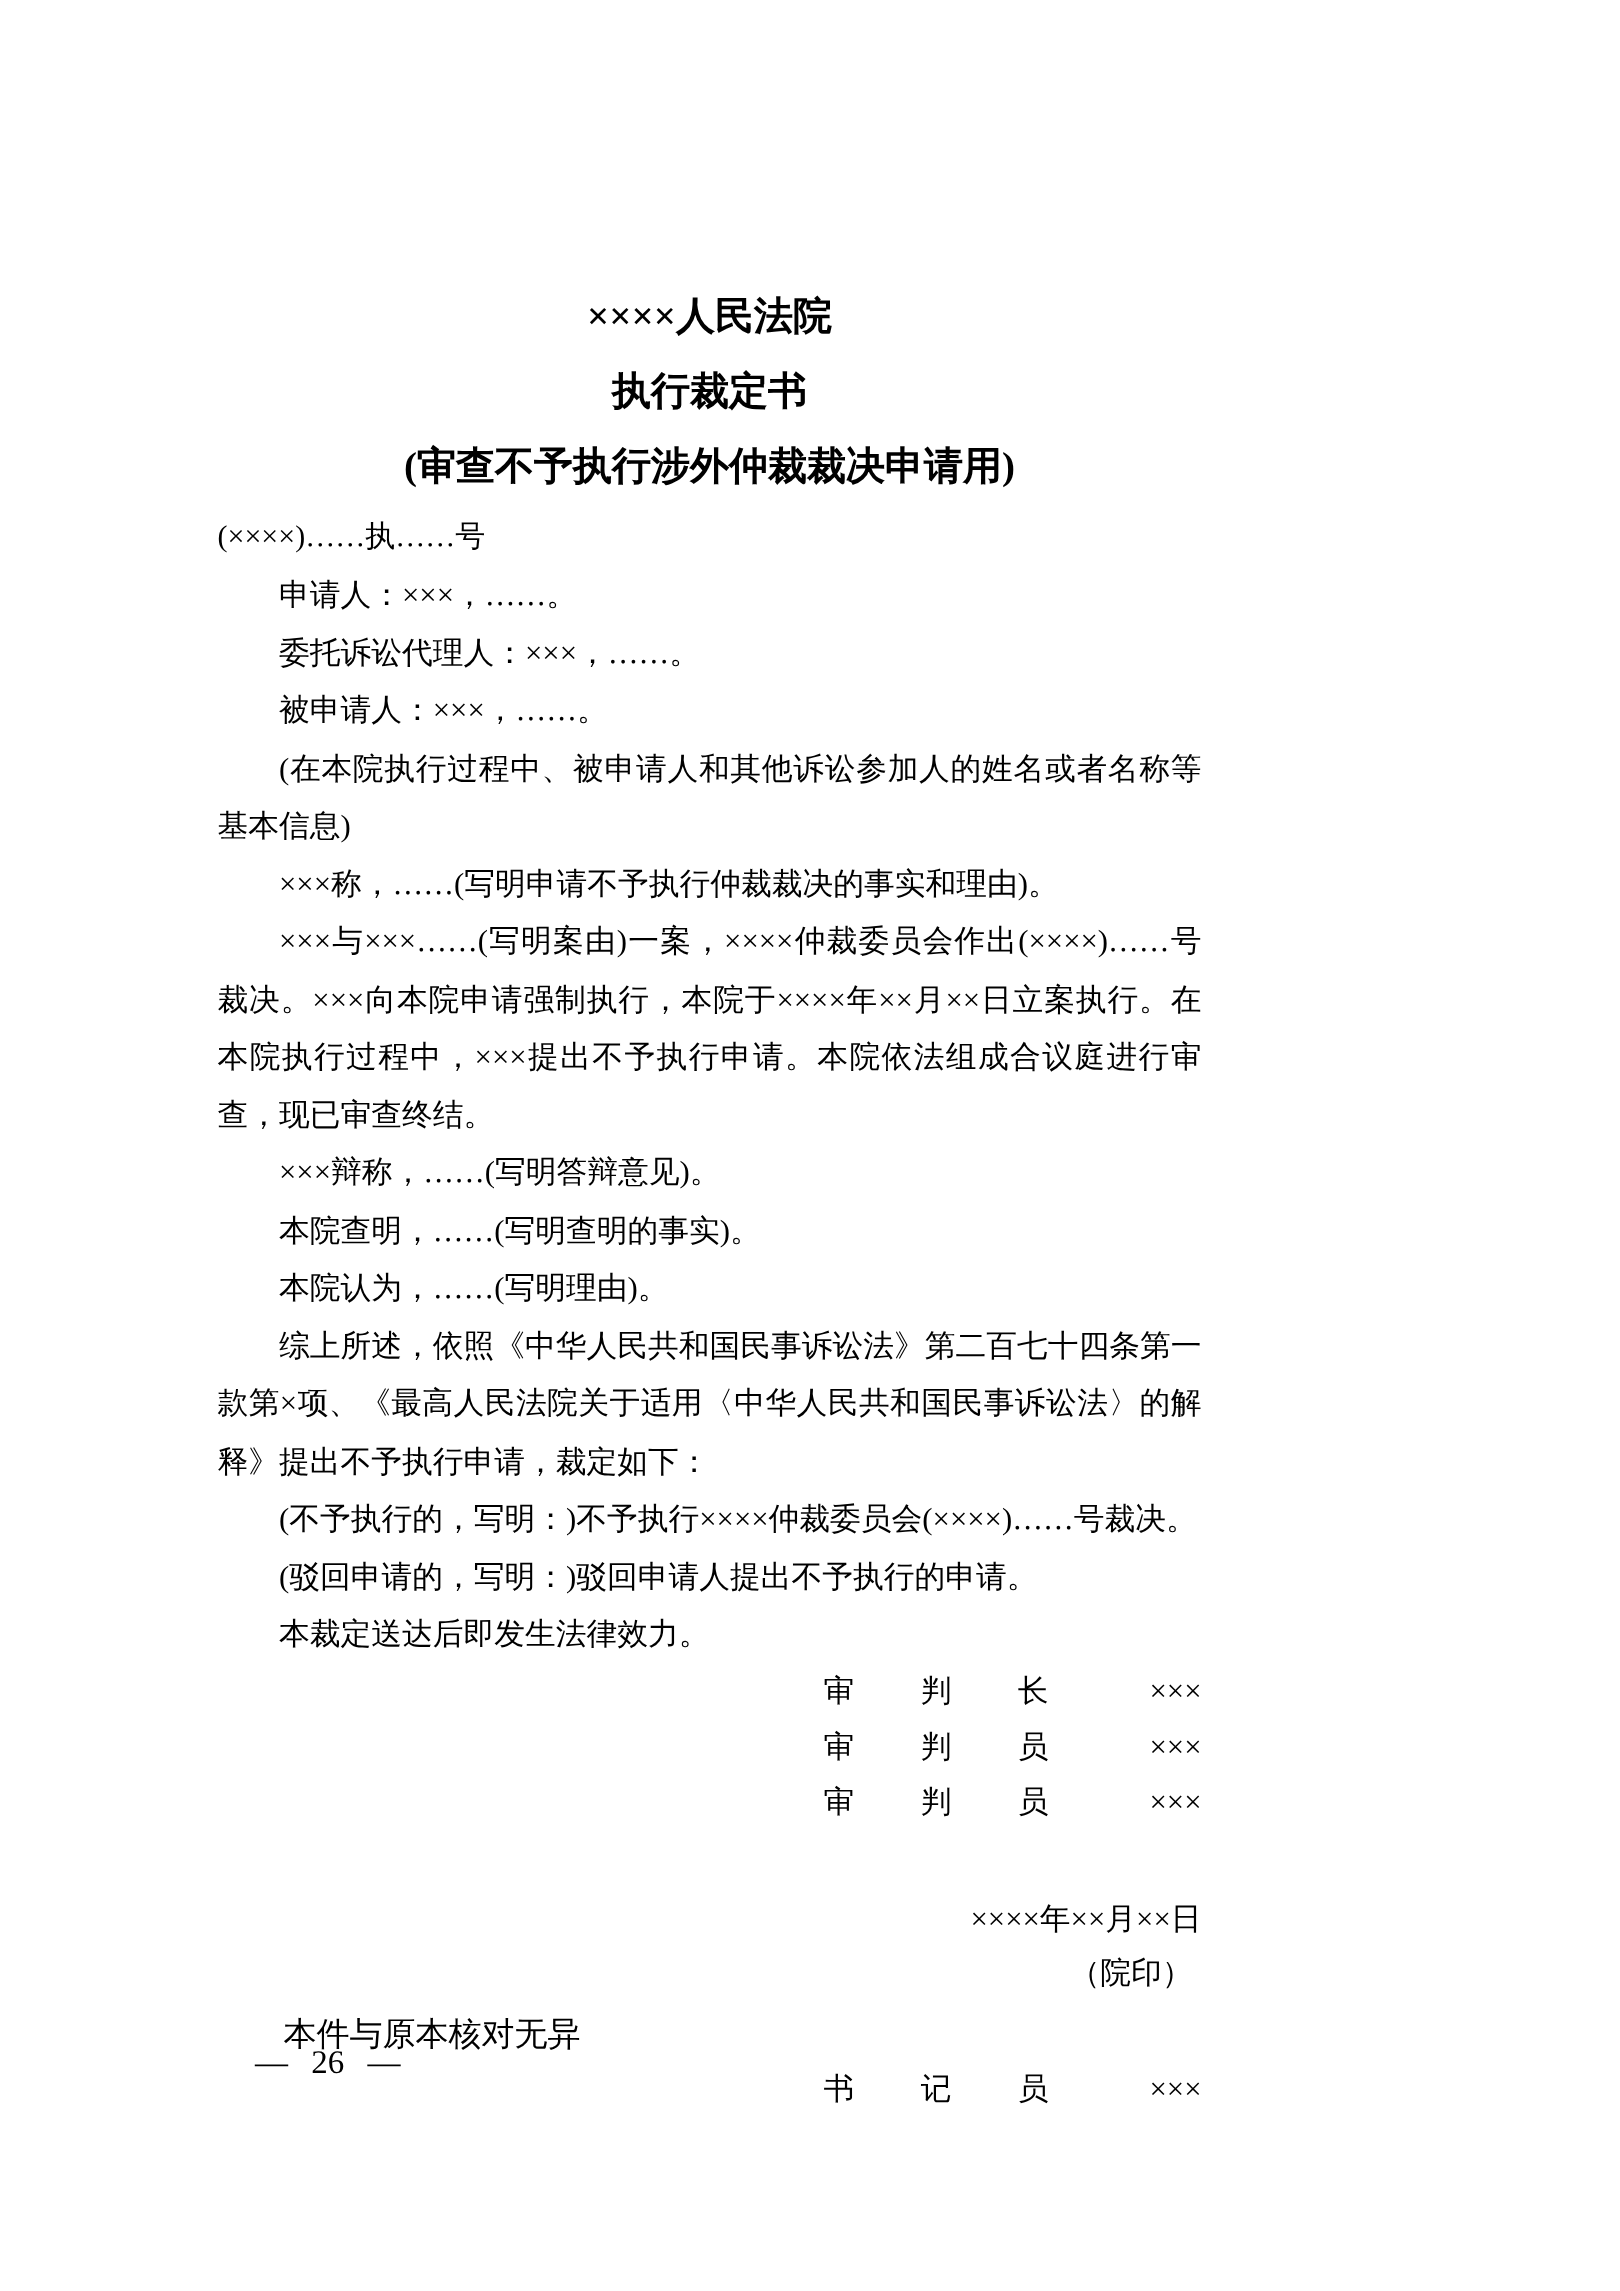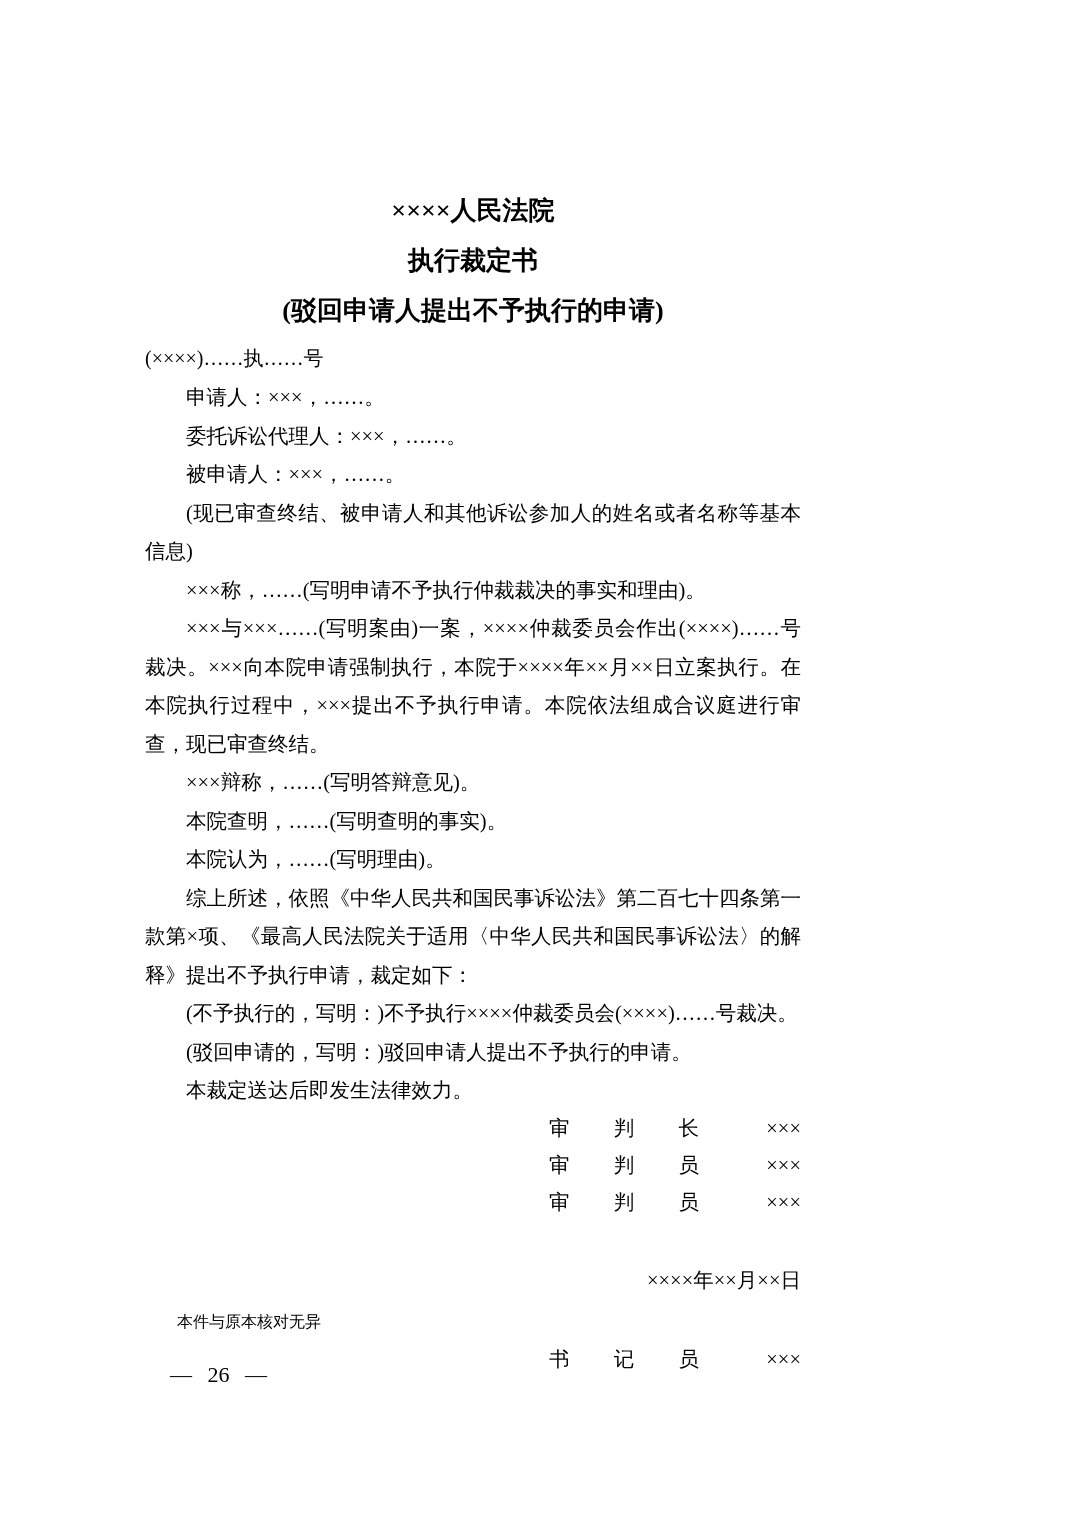--- a/index.html
+++ b/index.html
@@ -60,21 +60,21 @@
     line-height: 38px;
     margin-top: 40px;
   }
   .seal-line {
     text-align: right;
     font-size: 20.5px;
     line-height: 34px;
     padding-right: 6px;
   }
   .verify-line {
-    font-size: 16px;
+    font-size: 22px;
     line-height: 38px;
     text-indent: 2em;
     margin-top: 4px;
   }
   .clerk-wrap {
     margin-top: 0;
   }
   .page-number {
     position: absolute;
     left: 170px;
@@ -84,29 +84,29 @@
     text-align: center;
   }
 </style>
 </head>
 <body>
 
 <div class="page">
 
   <div class="title">××××人民法院</div>
   <div class="title">执行裁定书</div>
-  <div class="title">(驳回申请人提出不予执行的申请)</div>
+  <div class="title">(审查不予执行涉外仲裁裁决申请用)</div>
 
   <div class="case-number">(××××)……执……号</div>
 
   <div class="body-text" id="paragraphs">
       <p>申请人：×××，……。</p>
       <p>委托诉讼代理人：×××，……。</p>
       <p>被申请人：×××，……。</p>
-      <p>(现已审查终结、被申请人和其他诉讼参加人的姓名或者名称等基本信息)</p>
+      <p>(在本院执行过程中、被申请人和其他诉讼参加人的姓名或者名称等基本信息)</p>
       <p>×××称，……(写明申请不予执行仲裁裁决的事实和理由)。</p>
       <p>×××与×××……(写明案由)一案，××××仲裁委员会作出(××××)……号裁决。×××向本院申请强制执行，本院于××××年××月××日立案执行。在本院执行过程中，×××提出不予执行申请。本院依法组成合议庭进行审查，现已审查终结。</p>
       <p>×××辩称，……(写明答辩意见)。</p>
       <p>本院查明，……(写明查明的事实)。</p>
       <p>本院认为，……(写明理由)。</p>
       <p>综上所述，依照《中华人民共和国民事诉讼法》第二百七十四条第一款第×项、《最高人民法院关于适用〈中华人民共和国民事诉讼法〉的解释》提出不予执行申请，裁定如下：</p>
       <p>(不予执行的，写明：)不予执行××××仲裁委员会(××××)……号裁决。</p>
       <p>(驳回申请的，写明：)驳回申请人提出不予执行的申请。</p>
       <p>本裁定送达后即发生法律效力。</p>
     </div>
@@ -132,20 +132,21 @@
         <span class="sig-role">
           <span>审</span>
           <span>判</span>
           <span>员</span>
         </span>
         <span class="sig-name">×××</span>
       </div>
     </div>
 
   <div class="date-line">××××年××月××日</div>
+  <div class="seal-line">（院印）</div>
 
   <div class="verify-line">本件与原本核对无异</div>
 
   <div class="clerk-wrap" id="clerk-row">
       <div class="sig-row">
         <span class="sig-role">
           <span>书</span>
           <span>记</span>
           <span>员</span>
         </span>

